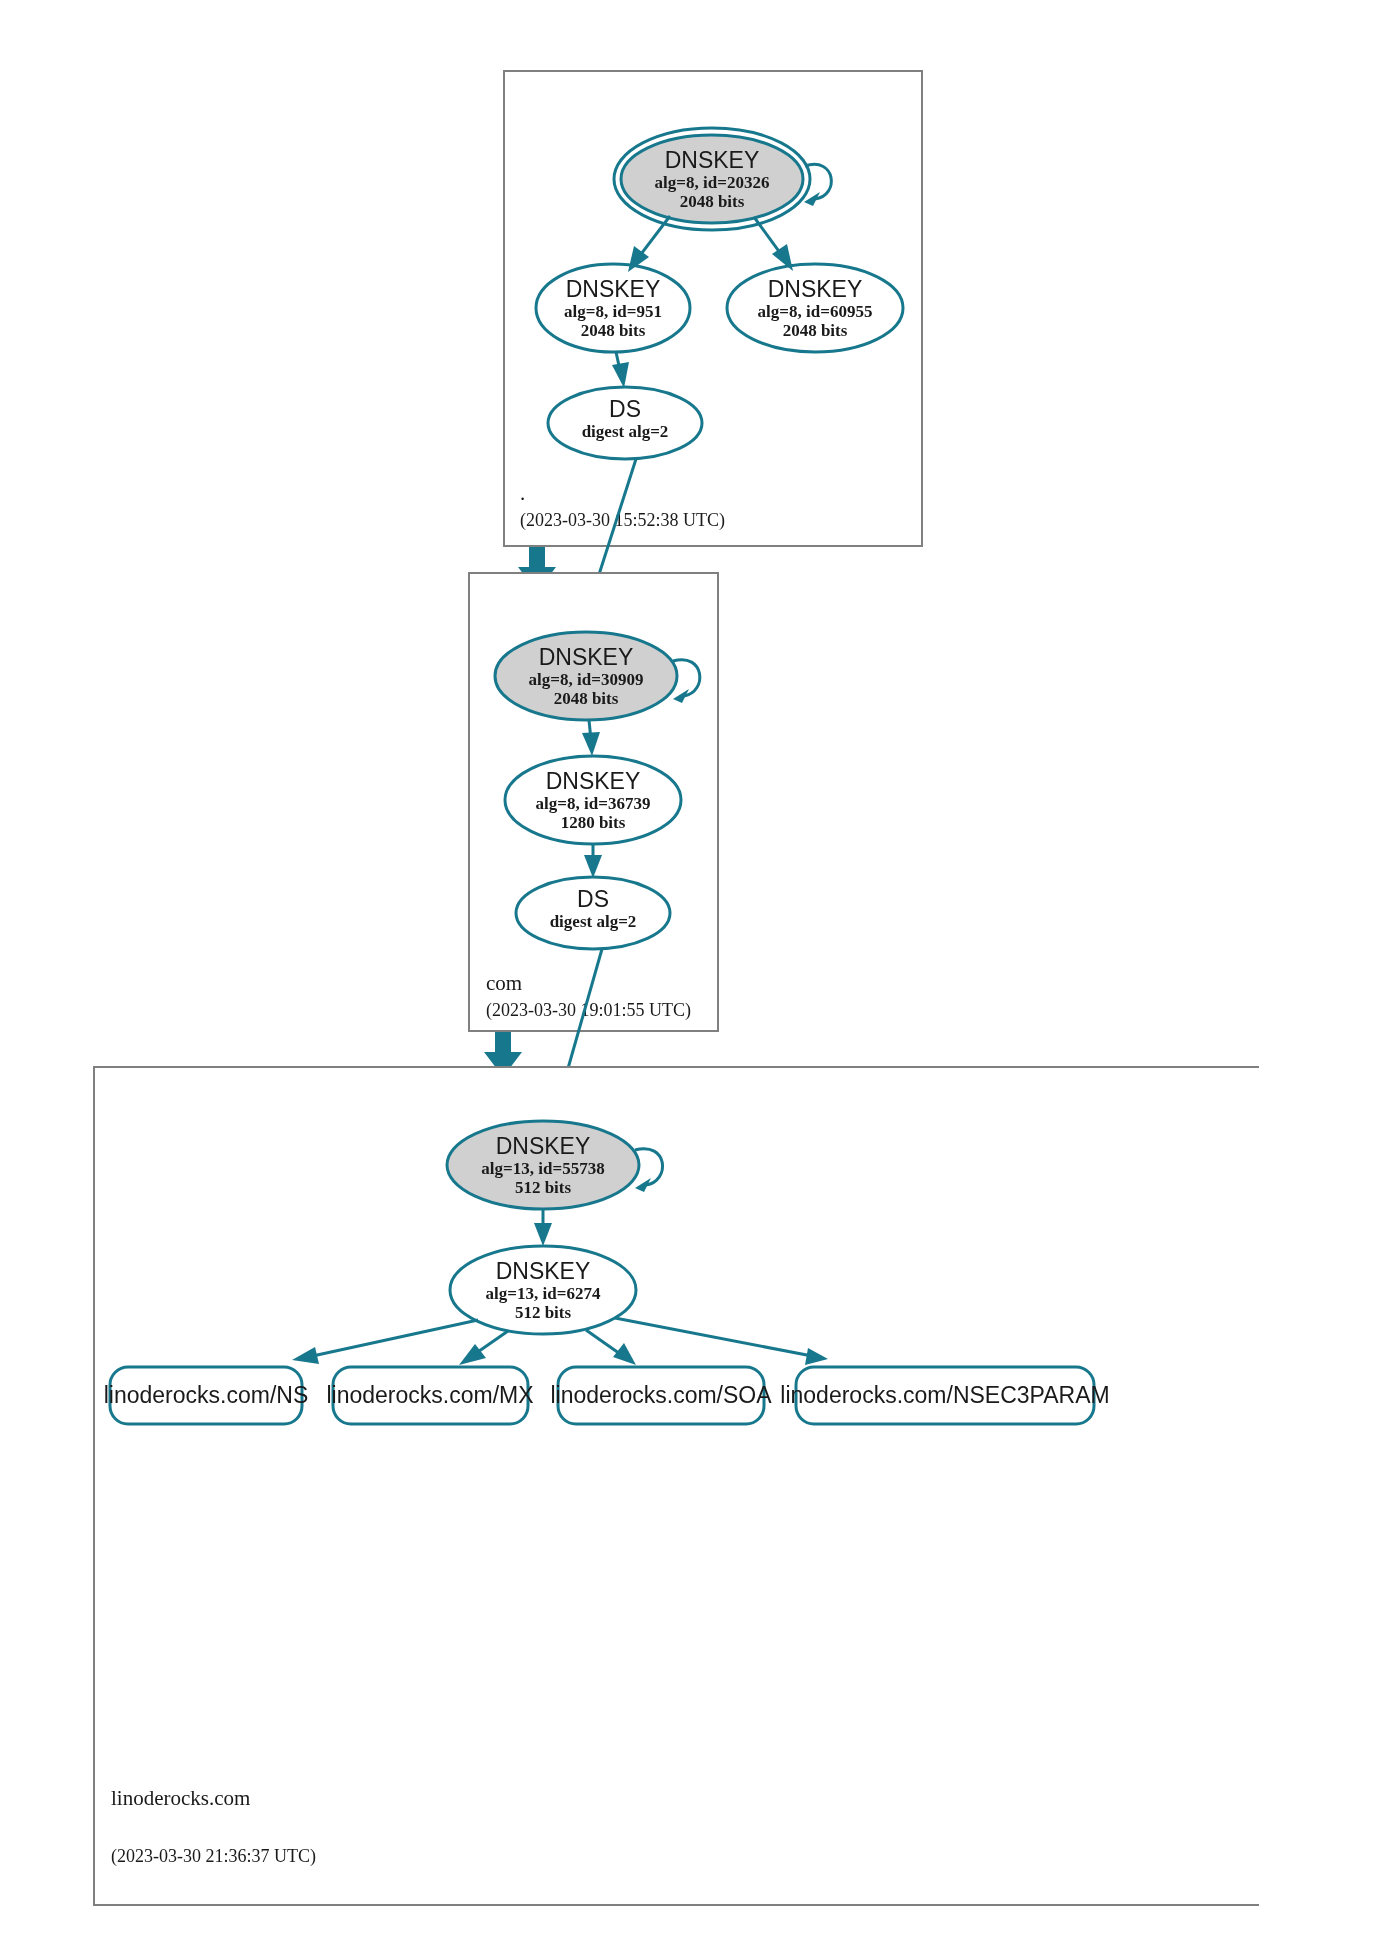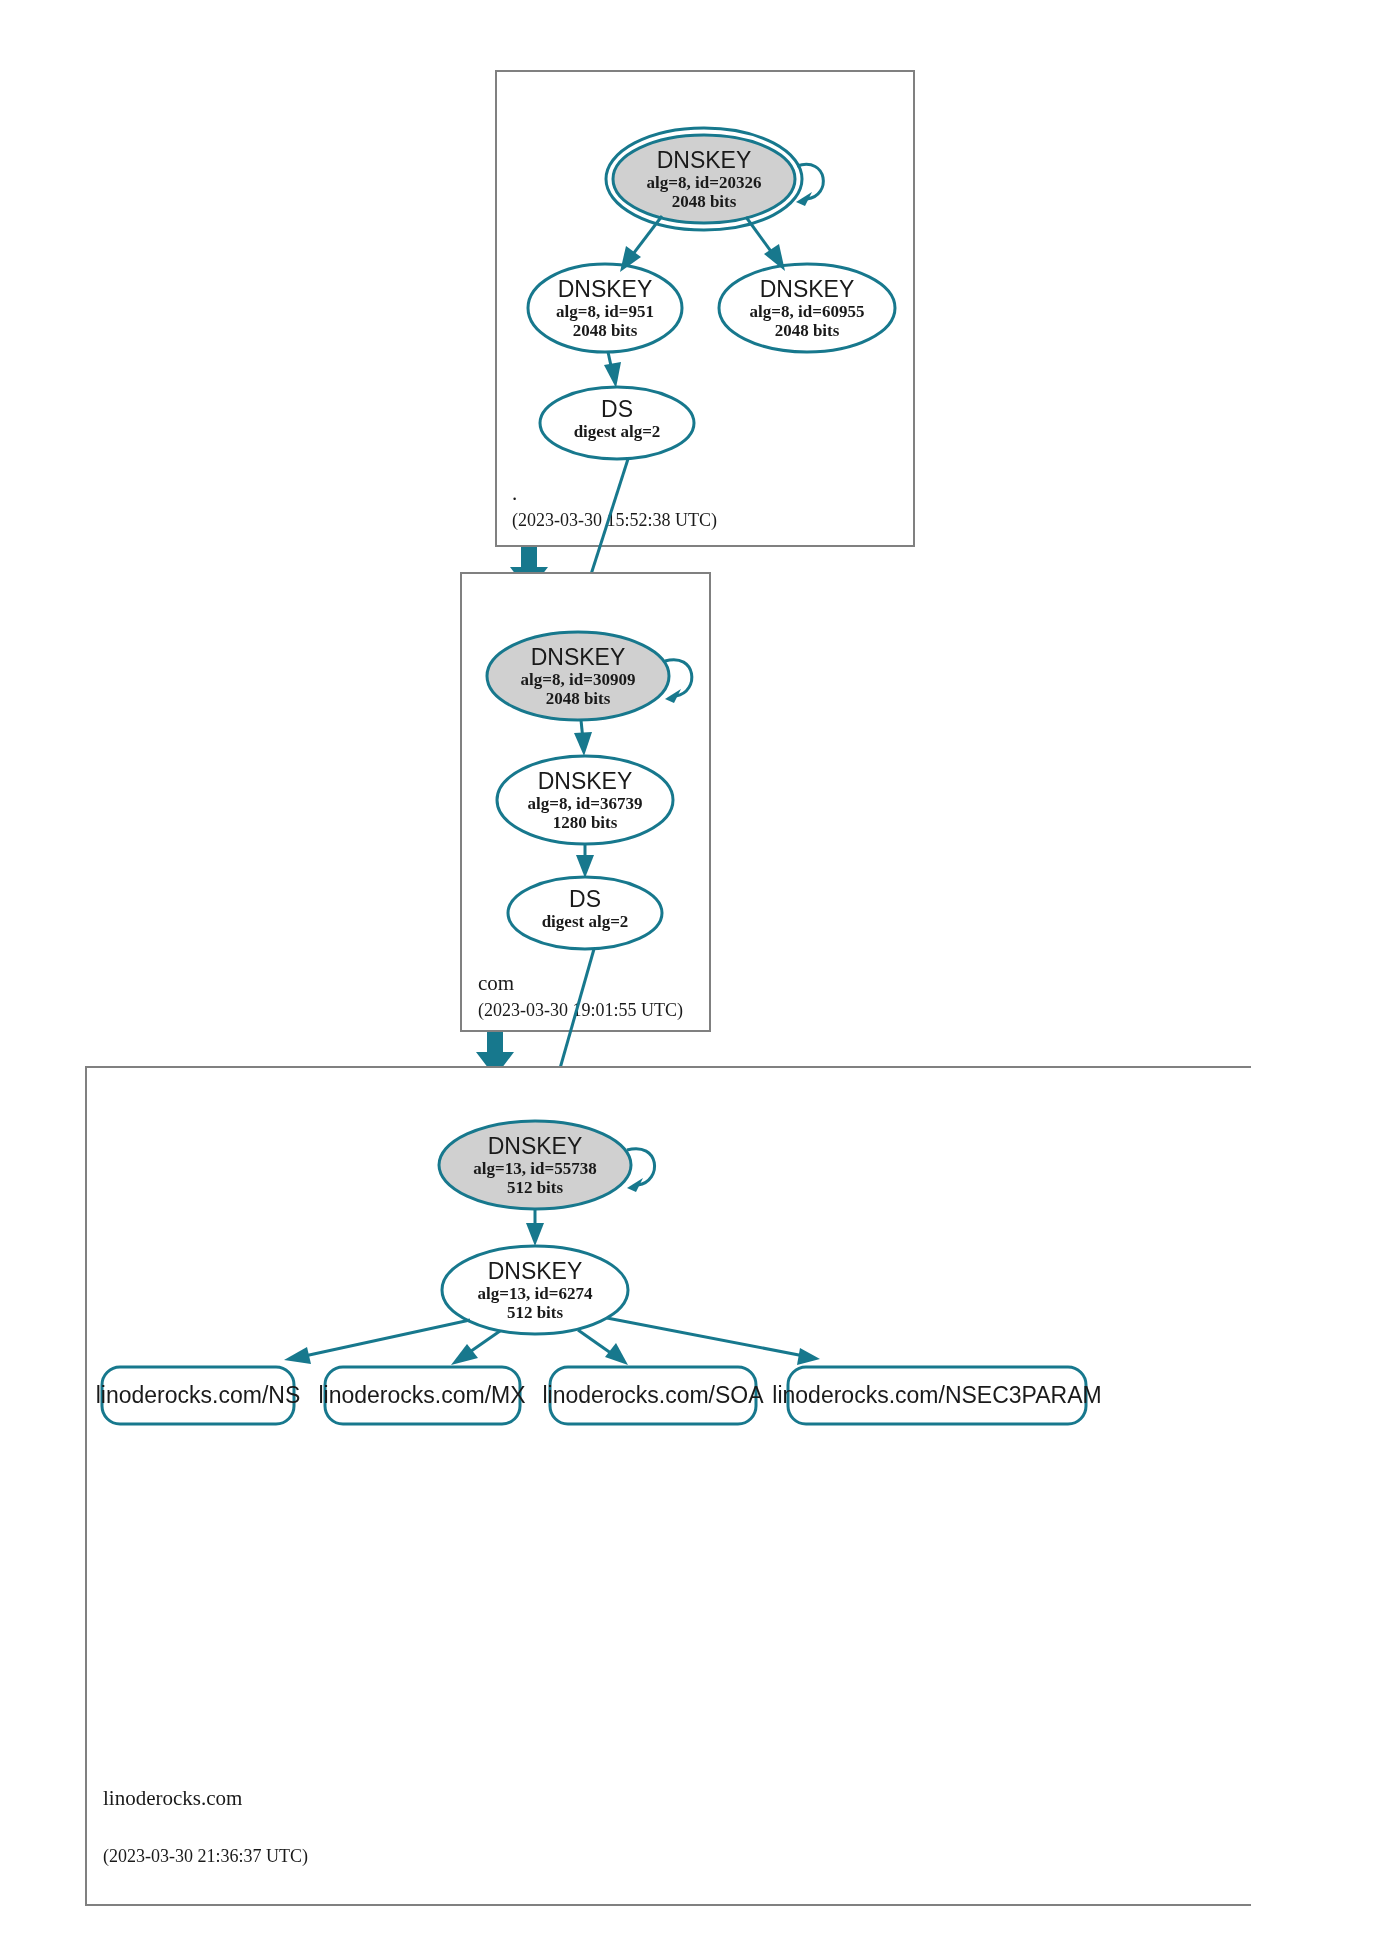--- a/index.html
+++ b/index.html
@@ -1,18 +1,18 @@
 <!DOCTYPE html>
 <html><head>
 <meta charset="utf-8">
 <style>
   html,body{margin:0;padding:0;background:#ffffff;}
   body{width:1388px;height:1944px;position:relative;
        font-family:"Liberation Sans", sans-serif;}
-  #stage{position:absolute;left:0;top:0;width:1208px;height:1944px;overflow:hidden;padding-left:43px;}
+  #stage{position:absolute;left:8px;top:0;width:1208px;height:1944px;overflow:hidden;padding-left:43px;}
   svg#graph{position:absolute;left:0;top:0;width:1388px;height:1944px;display:block;}
   .zone-box{fill:#ffffff;stroke:#808080;stroke-width:2;}
   .node-ell{fill:#ffffff;stroke:#17788d;stroke-width:3;}
   .node-ell.sep{fill:#d0d0d0;}
   .node-ell.outer{fill:none;stroke:#17788d;stroke-width:3;}
   .node-rect{fill:#ffffff;stroke:#17788d;stroke-width:3;}
   .edge{fill:none;stroke:#17788d;stroke-width:3;}
   .edge-thick{fill:#17788d;stroke:none;}
   .arrowfill{fill:#17788d;stroke:none;}
   text{fill:#1a1a1a;}

